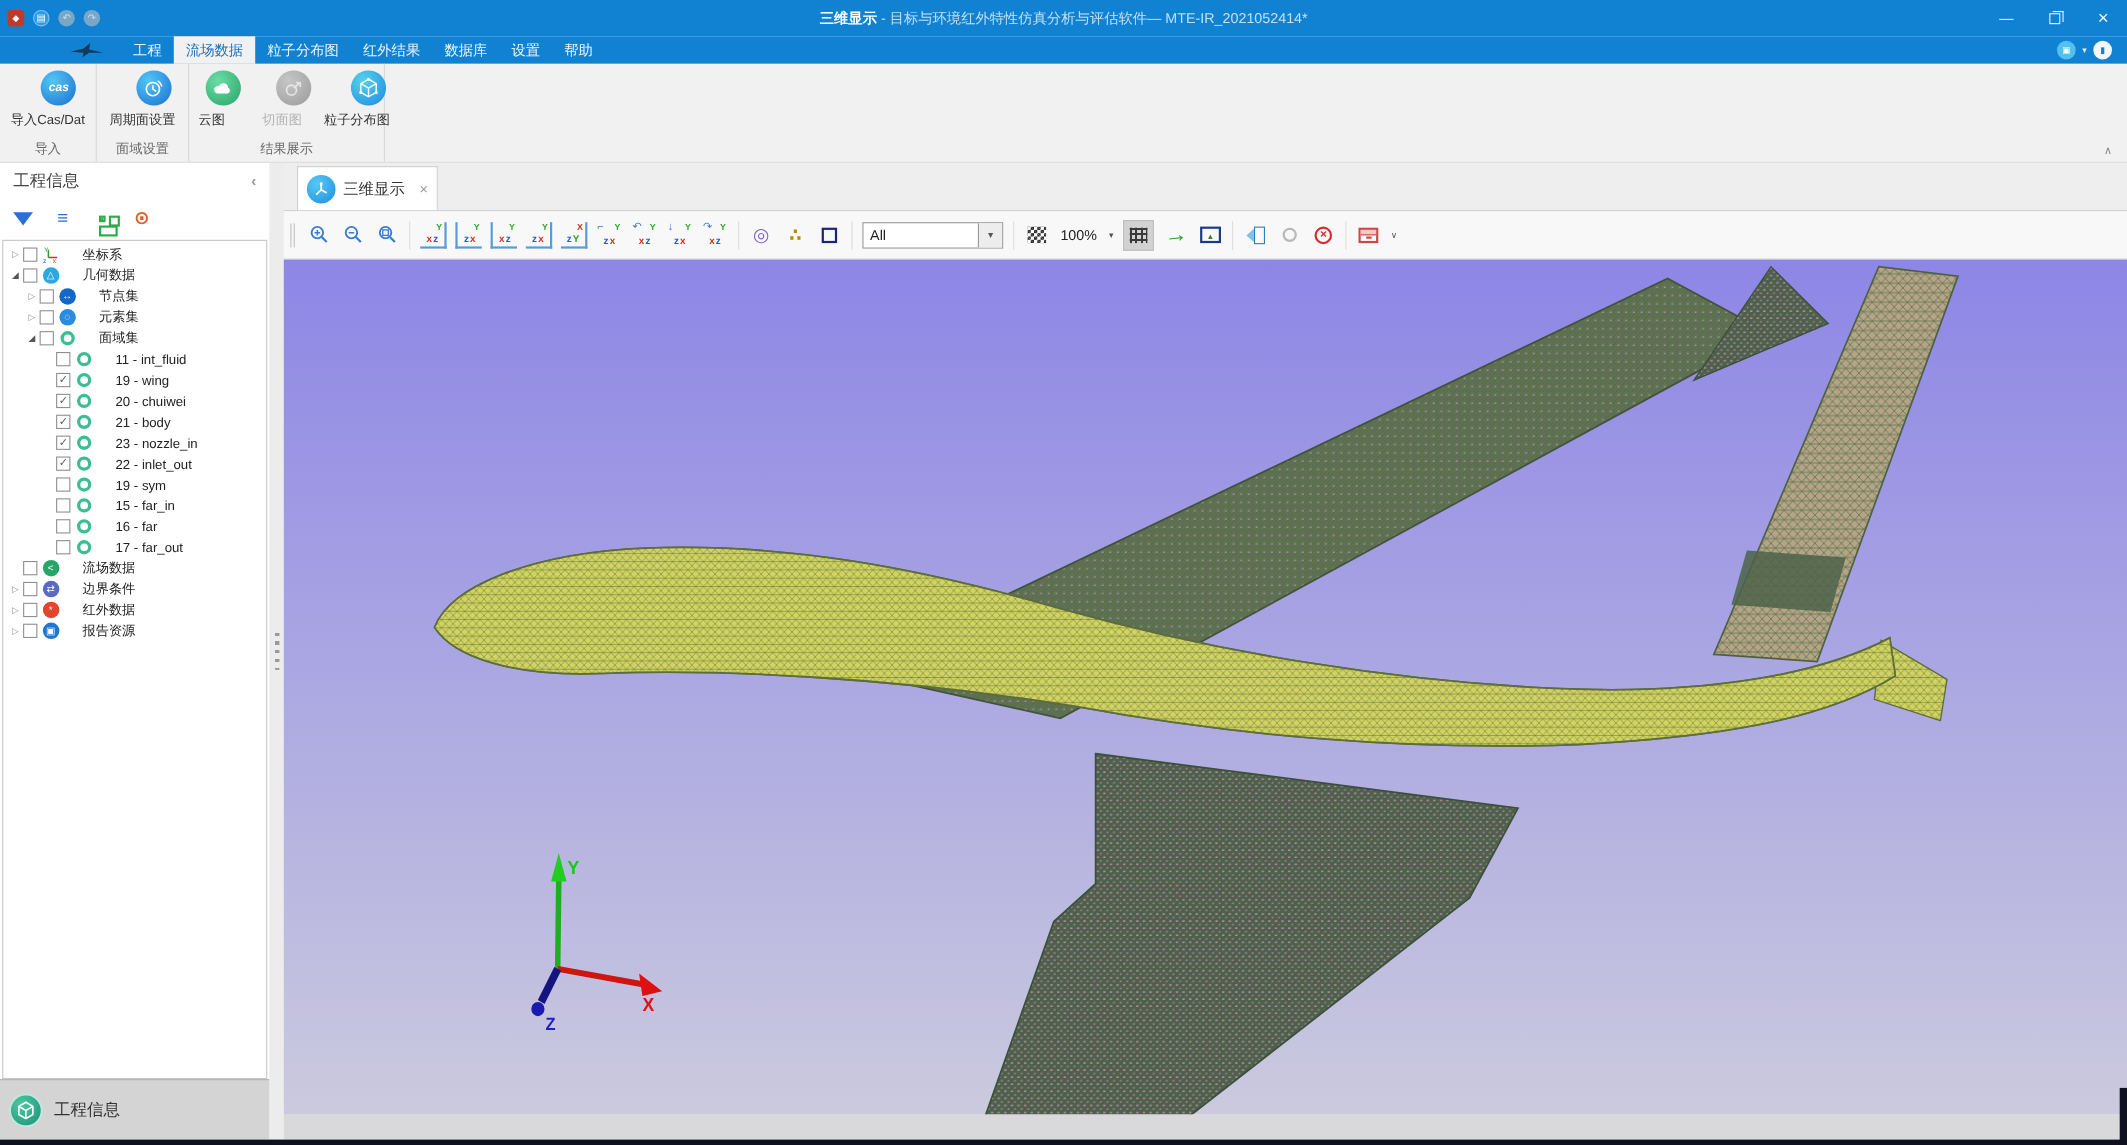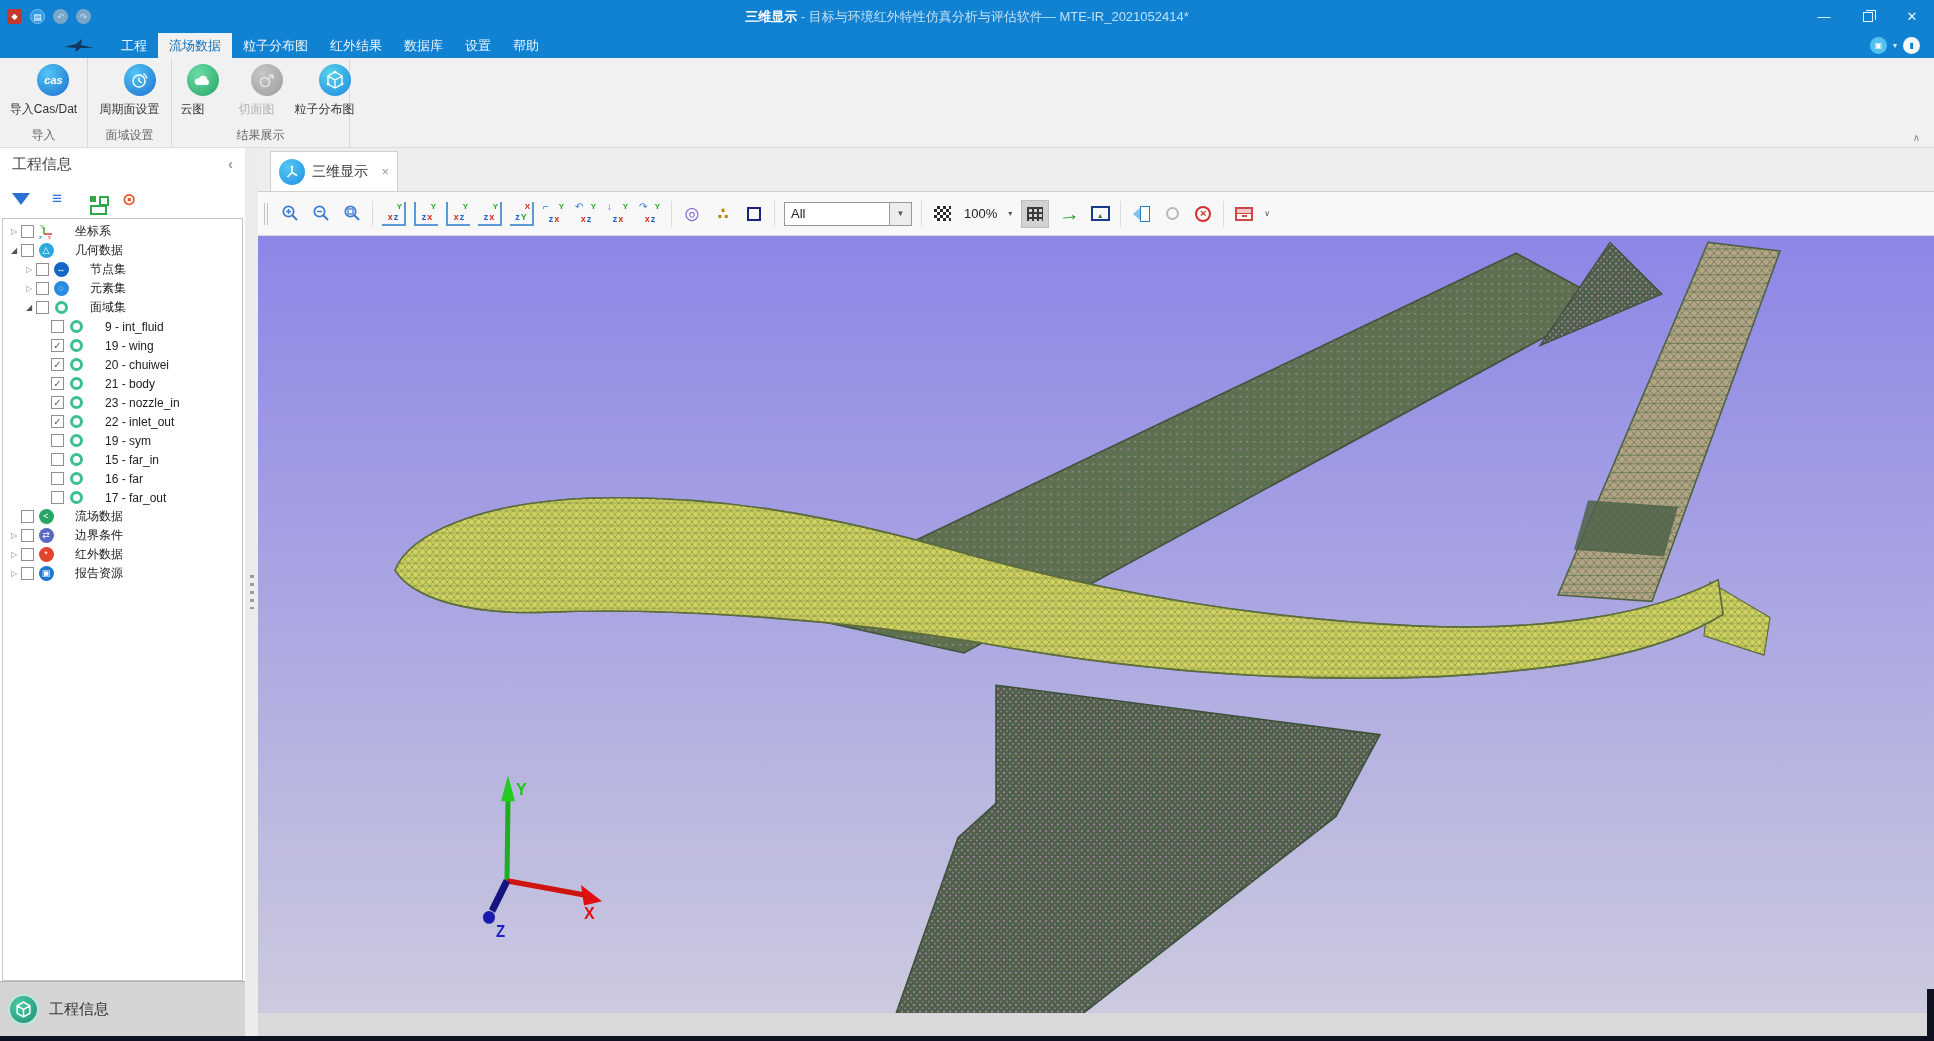--- a/index.html
+++ b/index.html
@@ -315,21 +315,21 @@
               <span class="ticon-ring"></span>
             </span>
             <span class="t-label">面域集</span>
           </div>
           <div class="trow" style="padding-left: 34px;">
             <span class="t-arrow"></span>
             <span class="t-cb"></span>
             <span class="t-icon">
               <span class="ticon-ring"></span>
             </span>
-            <span class="t-label">9 - int_fluid</span>
+            <span class="t-label">11 - int_fluid</span>
           </div>
           <div class="trow" style="padding-left: 34px;">
             <span class="t-arrow"></span>
             <span class="t-cb">✓</span>
             <span class="t-icon">
               <span class="ticon-ring"></span>
             </span>
             <span class="t-label">19 - wing</span>
           </div>
           <div class="trow" style="padding-left: 34px;">

